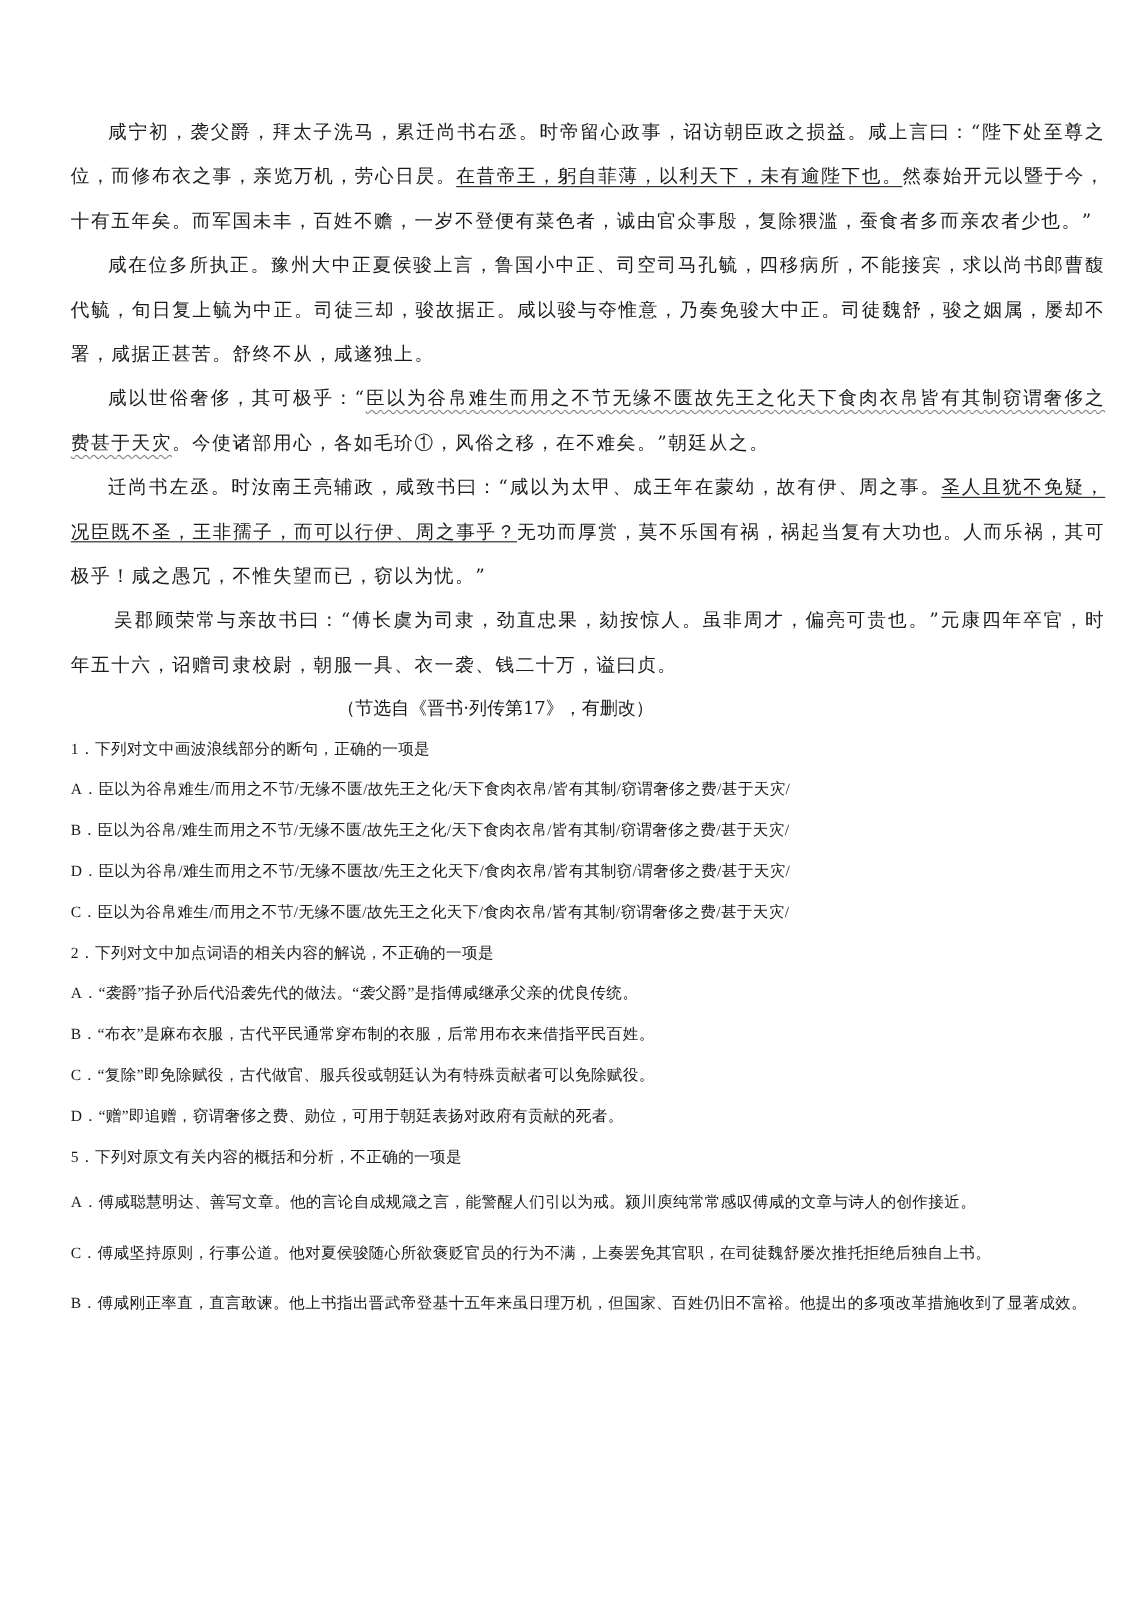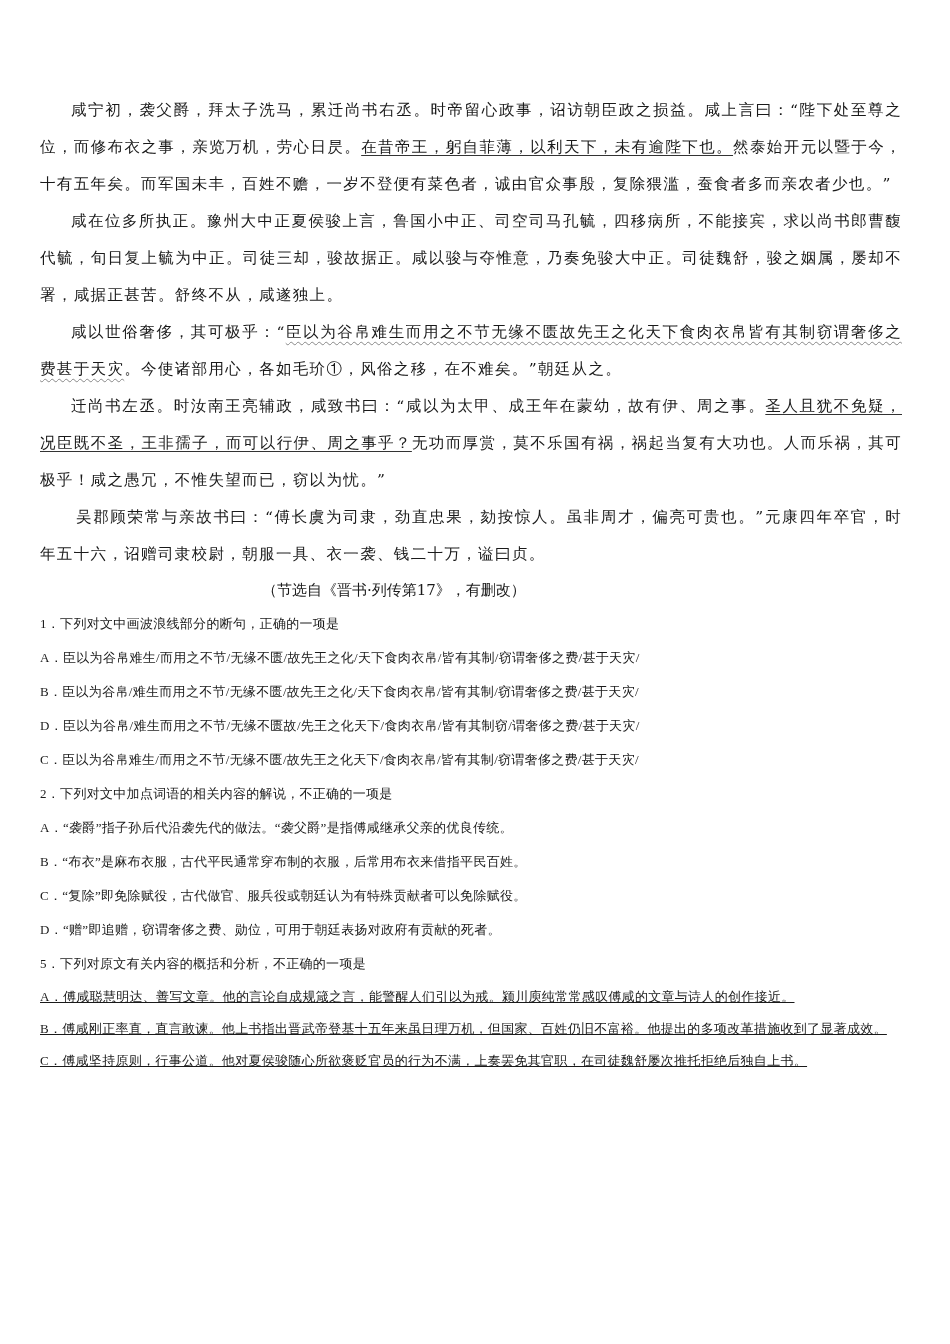--- a/index.html
+++ b/index.html
@@ -1,26 +1,26 @@
 <!DOCTYPE html>
 <html><head>
 <meta charset="utf-8">
 <style>
   html, body { margin: 0; padding: 0; background: #ffffff; }
   body { width: 950px; height: 1344px; position: relative; overflow: hidden;
          font-family: "DejaVu Serif", "Liberation Serif", serif; color: #1a1a1a; }
-  .page { position: absolute; left: 40px; top: 92px; width: 862px; }
+  .page { position: absolute; left: 59px; top: 92px; width: 862px; }
   .passage p { margin: 0; font-size: 15.5px; line-height: 37px; letter-spacing: 1.35px; text-align: justify; }
   .passage p.indent { text-indent: 31px; }
   .u { text-decoration: underline; text-decoration-color: #333; text-underline-offset: 3px; }
   .wavy { text-decoration: underline wavy #888; text-underline-offset: 4px; text-decoration-thickness: 1px; }
   .note { font-size: 15px; line-height: 34px; margin: 0; letter-spacing: 0.2px; }
   .source { font-size: 15px; line-height: 34px; margin: 0; padding-left: 222px; }
   .q { font-family: "Liberation Serif", "DejaVu Serif", serif; font-size: 13px; line-height: 34px; margin: 0; letter-spacing: 0.3px; }
-  .q.wrap { line-height: 32px; text-decoration: underline; }
+  .q.wrap { line-height: 42px; }
 </style>
 </head>
 <body>
 
 <div class="page">
   <div class="passage">
     <p class="indent">
       <span>咸宁初，袭父爵，拜太子洗马，累迁尚书右丞。时帝留心政事，诏访朝臣政之损益。咸上言曰：“陛下处至尊之位，而修布衣之事，亲览万机，劳心日昃。</span><span class="u">在昔帝王，躬自菲薄，以利天下，未有逾陛下也。</span><span>然泰始开元以暨于今，十有五年矣。而军国未丰，百姓不赡，一岁不登便有菜色者，诚由官众事殷，复除猥滥，蚕食者多而亲农者少也。”</span>
     </p>
     <p class="indent">咸在位多所执正。豫州大中正夏侯骏上言，鲁国小中正、司空司马孔毓，四移病所，不能接宾，求以尚书郎曹馥代毓，旬日复上毓为中正。司徒三却，骏故据正。咸以骏与夺惟意，乃奏免骏大中正。司徒魏舒，骏之姻属，屡却不署，咸据正甚苦。舒终不从，咸遂独上。</p>
@@ -44,16 +44,16 @@
   <div>
     <p class="q">2．下列对文中加点词语的相关内容的解说，不正确的一项是</p>
     <p class="q">A．“袭爵”指子孙后代沿袭先代的做法。“袭父爵”是指傅咸继承父亲的优良传统。</p>
     <p class="q">B．“布衣”是麻布衣服，古代平民通常穿布制的衣服，后常用布衣来借指平民百姓。</p>
     <p class="q">C．“复除”即免除赋役，古代做官、服兵役或朝廷认为有特殊贡献者可以免除赋役。</p>
     <p class="q">D．“赠”即追赠，窃谓奢侈之费、勋位，可用于朝廷表扬对政府有贡献的死者。</p>
   </div>
   <div>
     <p class="q">5．下列对原文有关内容的概括和分析，不正确的一项是</p>
     <p class="q wrap">A．傅咸聪慧明达、善写文章。他的言论自成规箴之言，能警醒人们引以为戒。颍川庾纯常常感叹傅咸的文章与诗人的创作接近。</p>
+    <p class="q wrap">C．傅咸坚持原则，行事公道。他对夏侯骏随心所欲褒贬官员的行为不满，上奏罢免其官职，在司徒魏舒屡次推托拒绝后独自上书。</p>
     <p class="q wrap">B．傅咸刚正率直，直言敢谏。他上书指出晋武帝登基十五年来虽日理万机，但国家、百姓仍旧不富裕。他提出的多项改革措施收到了显著成效。</p>
-    <p class="q wrap">C．傅咸坚持原则，行事公道。他对夏侯骏随心所欲褒贬官员的行为不满，上奏罢免其官职，在司徒魏舒屡次推托拒绝后独自上书。</p>
   </div>
 </div>
 
 </body></html>

